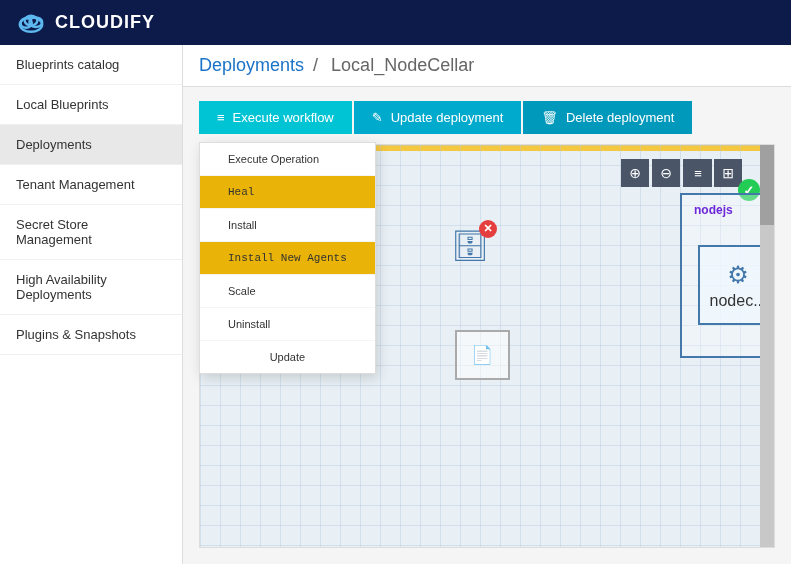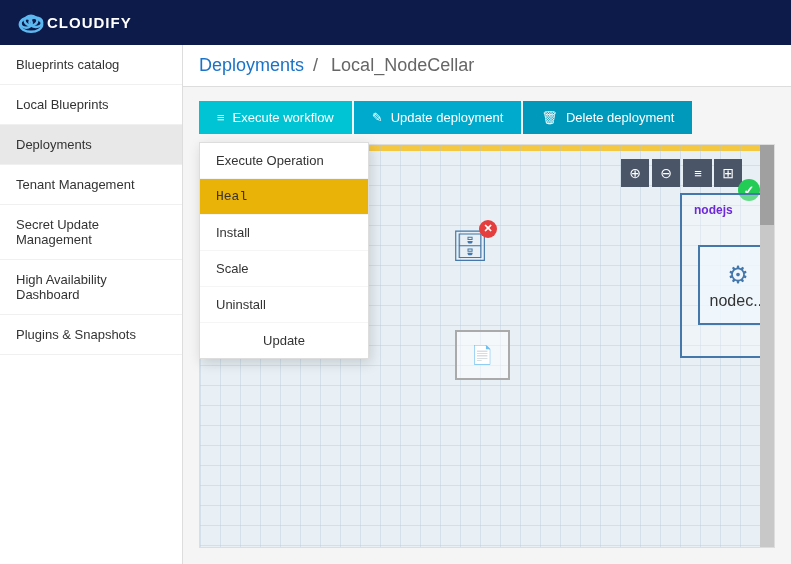--- a/index.html
+++ b/index.html
@@ -9,22 +9,23 @@
     .header {
       background: #0d1b4b;
       height: 45px;
       display: flex;
       align-items: center;
       padding: 0 15px;
     }
     .header-logo {
       display: flex;
       align-items: center;
-      color: white;
-      font-size: 15px;
+      gap: 8px;
+      color: white;
+      font-size: 18px;
       font-weight: bold;
       letter-spacing: 1px;
     }
     .logo-icon {
       width: 32px;
       height: 32px;
     }
 
     
     .layout {
@@ -121,23 +122,23 @@
       position: absolute;
       top: 55px;
       left: 16px;
       background: white;
       border: 1px solid #ddd;
       box-shadow: 2px 4px 12px rgba(0,0,0,0.15);
       z-index: 200;
       min-width: 170px;
     }
     .dropdown-item {
-      padding: 10px 16px;
-      cursor: pointer;
-      font-size: 13px;
+      padding: 10px 28px;
+      cursor: pointer;
+      font-size: 11px;
       color: #333;
       border-bottom: 1px solid #f5f5f5;
     }
     .dropdown-item:last-child { border-bottom: none; text-align: center; }
     .dropdown-item.highlighted { background: #eab308; font-family: Liberation Mono, monospace; }
 
     
     .canvas-area {
       flex: 1;
       background: #e8f0f5;
@@ -345,24 +346,24 @@
     <div class="sidebar-item">
       <span>Local Blueprints</span>
     </div>
     <div class="sidebar-item active">
       <span>Deployments</span>
     </div>
     <div class="sidebar-item">
       <span>Tenant Management</span>
     </div>
     <div class="sidebar-item">
-      <span>Secret Update Management</span>
-    </div>
-    <div class="sidebar-item">
-      <span>High Availability Dashboard</span>
+      <span>Secret Store Management</span>
+    </div>
+    <div class="sidebar-item">
+      <span>High Availability Deployments</span>
     </div>
     <div class="sidebar-item">
       <span>Plugins &amp; Snapshots</span>
     </div>
   </div>
 
   <div class="main">
 
     <div class="breadcrumb">
       <a>Deployments</a>
@@ -387,20 +388,23 @@
       <div class="dropdown-menu">
         <div class="dropdown-item">
           <span>Execute Operation</span>
         </div>
         <div class="dropdown-item highlighted">
           <span>Heal</span>
         </div>
         <div class="dropdown-item">
           <span>Install</span>
         </div>
+        <div class="dropdown-item highlighted">
+          <span>Install New Agents</span>
+        </div>
         <div class="dropdown-item">
           <span>Scale</span>
         </div>
         <div class="dropdown-item">
           <span>Uninstall</span>
         </div>
         <div class="dropdown-item">
           <span>Update</span>
         </div>
       </div>

